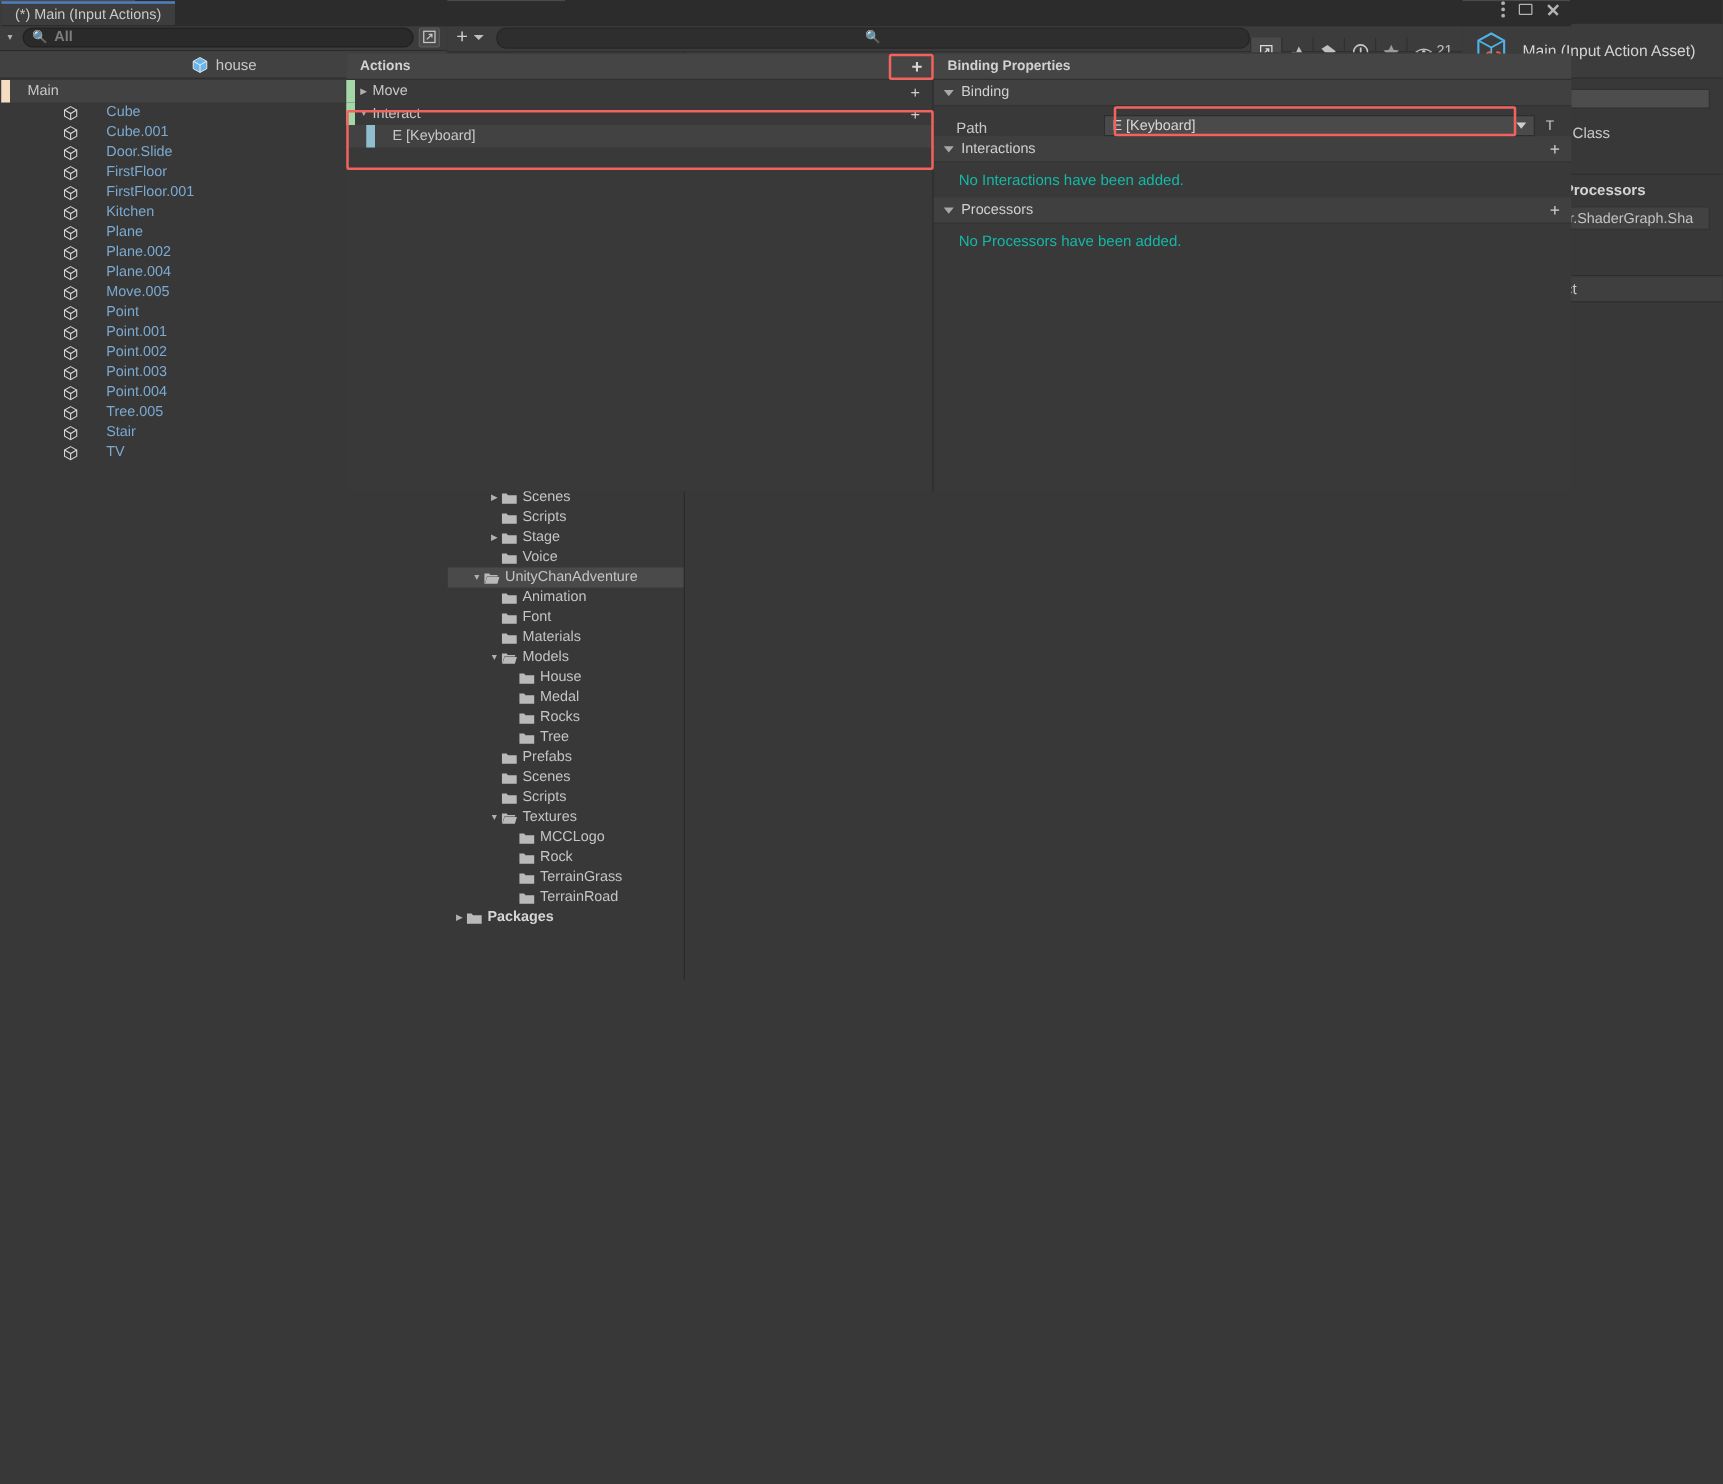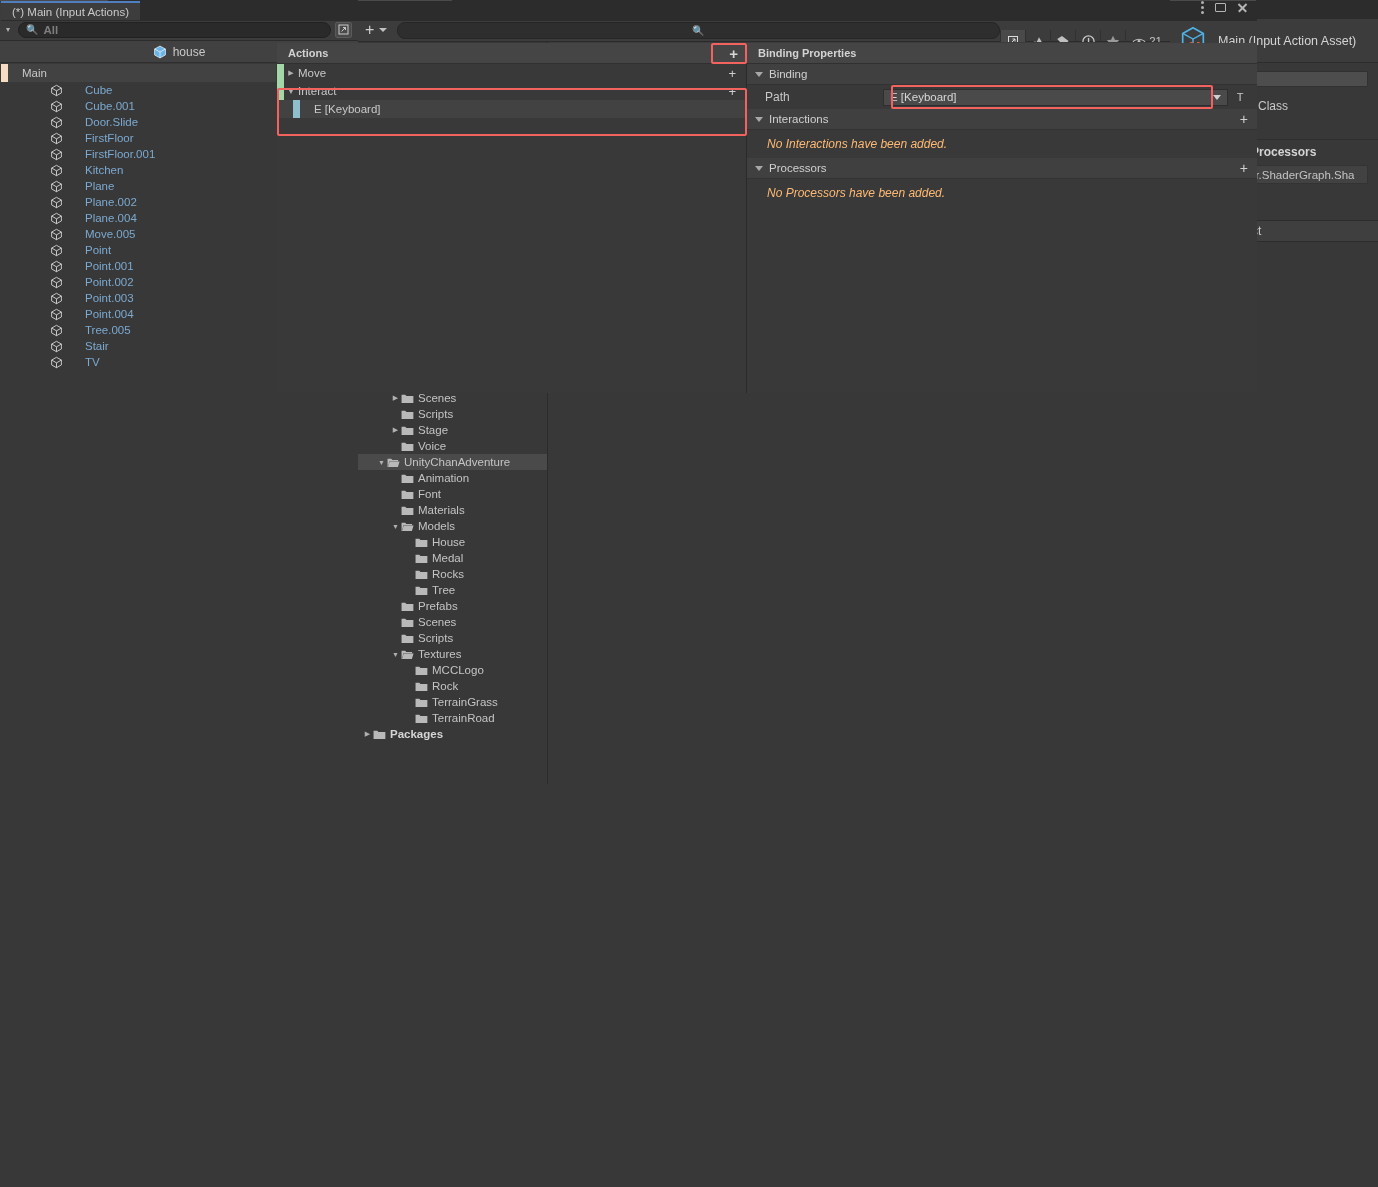--- a/index.html
+++ b/index.html
@@ -168,29 +168,29 @@
 
   .lrow { height: 18px; display:flex; align-items:center; font-size: 11.5px; color:#c8c8c8; position:relative; }
   .lrow.alt { background: #424242; }
   .cbar { width: 7px; height: 18px; flex: none; margin-right: 0px; }
   .lrow .tw { width: 14px; text-align:center; color:#b0b0b0; font-size:7px; flex:none; }
   .lrow .rplus { margin-left: auto; font-size: 13px; color: #cfcfcf; padding-right: 10px; line-height:1; }
 
   .prop-sec { height: 21px; background: #404040; display:flex; align-items:center; gap:6px;
               padding-left: 8px; font-size: 11.5px; color:#d0d0d0; border-bottom:1px solid #333; }
   .prop-sec .plus { margin-left:auto; font-size:14px; padding-right:9px; color:#d0d0d0; line-height:1; }
-  .prop-row { height: 24px; display:flex; align-items:center; padding-left: 18px; font-size:12px; color:#c8c8c8; }
+  .prop-row { height: 24px; display:flex; align-items:flex-end; padding-left: 18px; font-size:12px; color:#c8c8c8; }
   .prop-row .lbl { width: 118px; }
   .dropdn { flex:1; height: 17px; background:#4a4a4a; border:1px solid #2e2e2e; display:flex;
             align-items:center; padding: 0 6px; color:#d6d6d6; font-size:11.5px; position:relative; }
   .dropdn .cr { margin-left:auto; width:0;height:0;border-left:4px solid transparent;
                 border-right:4px solid transparent;border-top:5px solid #cfcfcf; }
   .tbtn { width: 16px; height: 17px; margin-left: 4px; margin-right: 9px; display:flex;
           align-items:center; justify-content:center; font-size:11px; color:#c8c8c8; }
-  .empty-msg { padding: 7px 0 7px 20px; font-size: 12px; color: #fdba74; font-style: italic; }
+  .empty-msg { padding: 7px 0 7px 20px; font-size: 12px; color: #14b8a6; }
 
   .hlbox { position: absolute; border: 2px solid #f2635f; border-radius: 2px; pointer-events:none; z-index: 20; }
 </style>
 </head>
 <body>
 
 <div class="root">
 
   <div class="panel" id="hierarchy">
     <div class="tabstrip">

